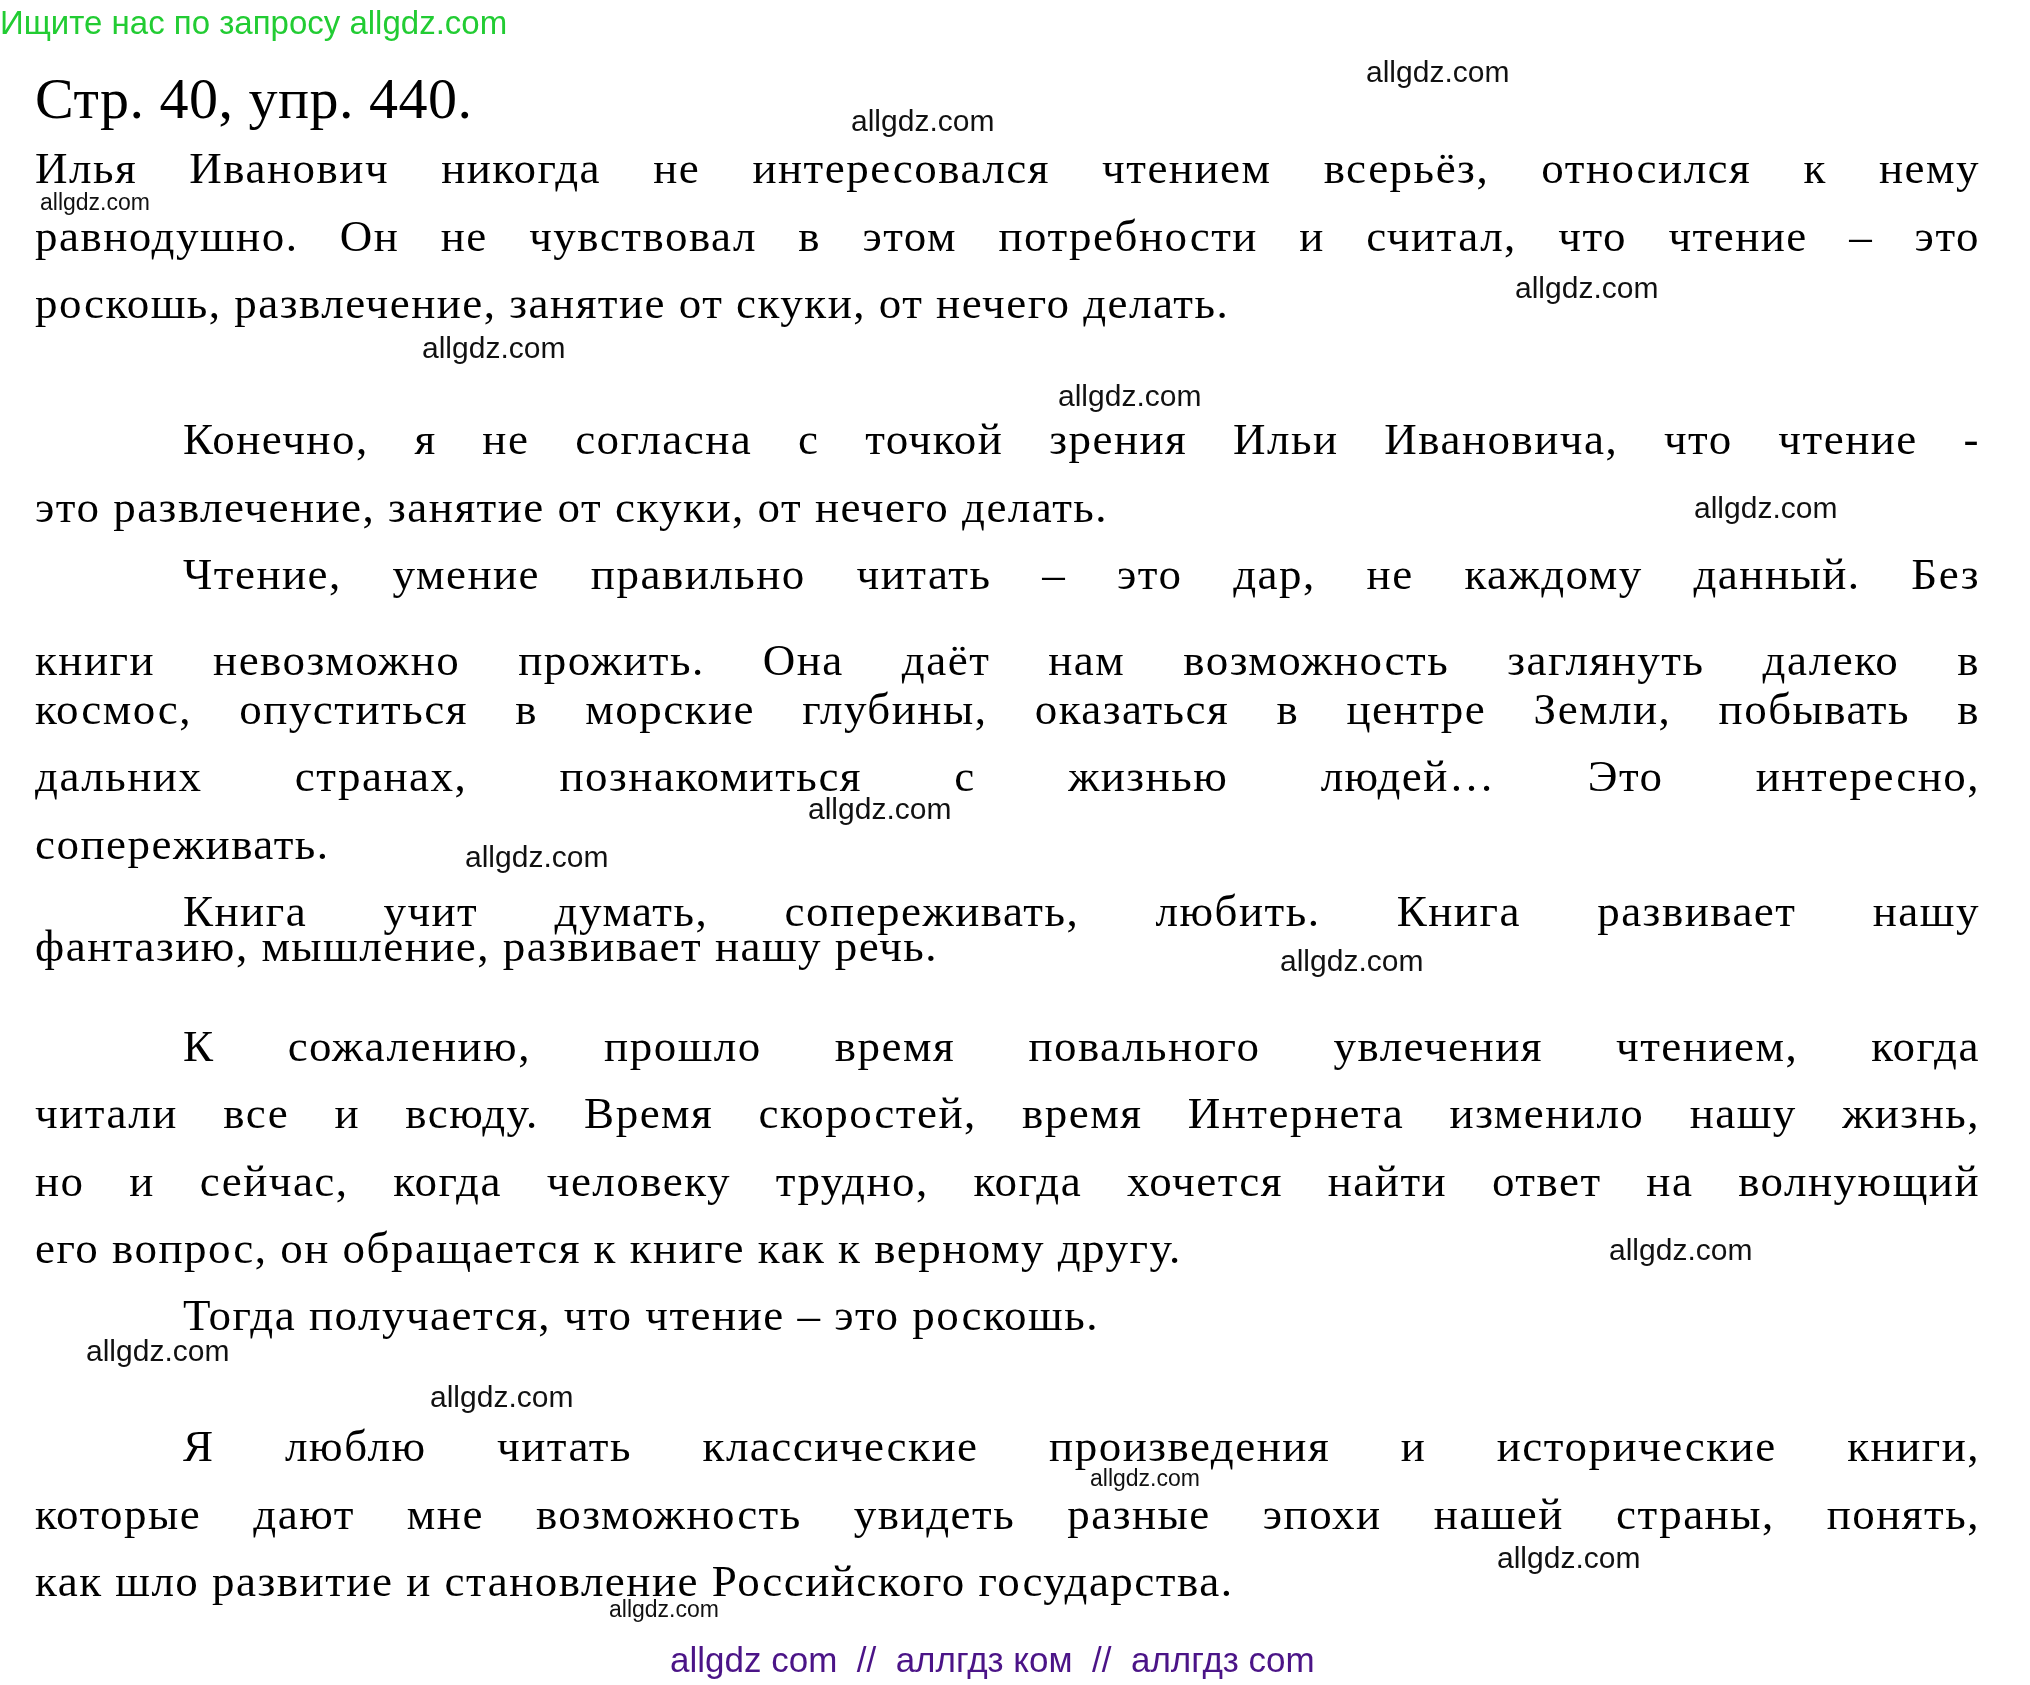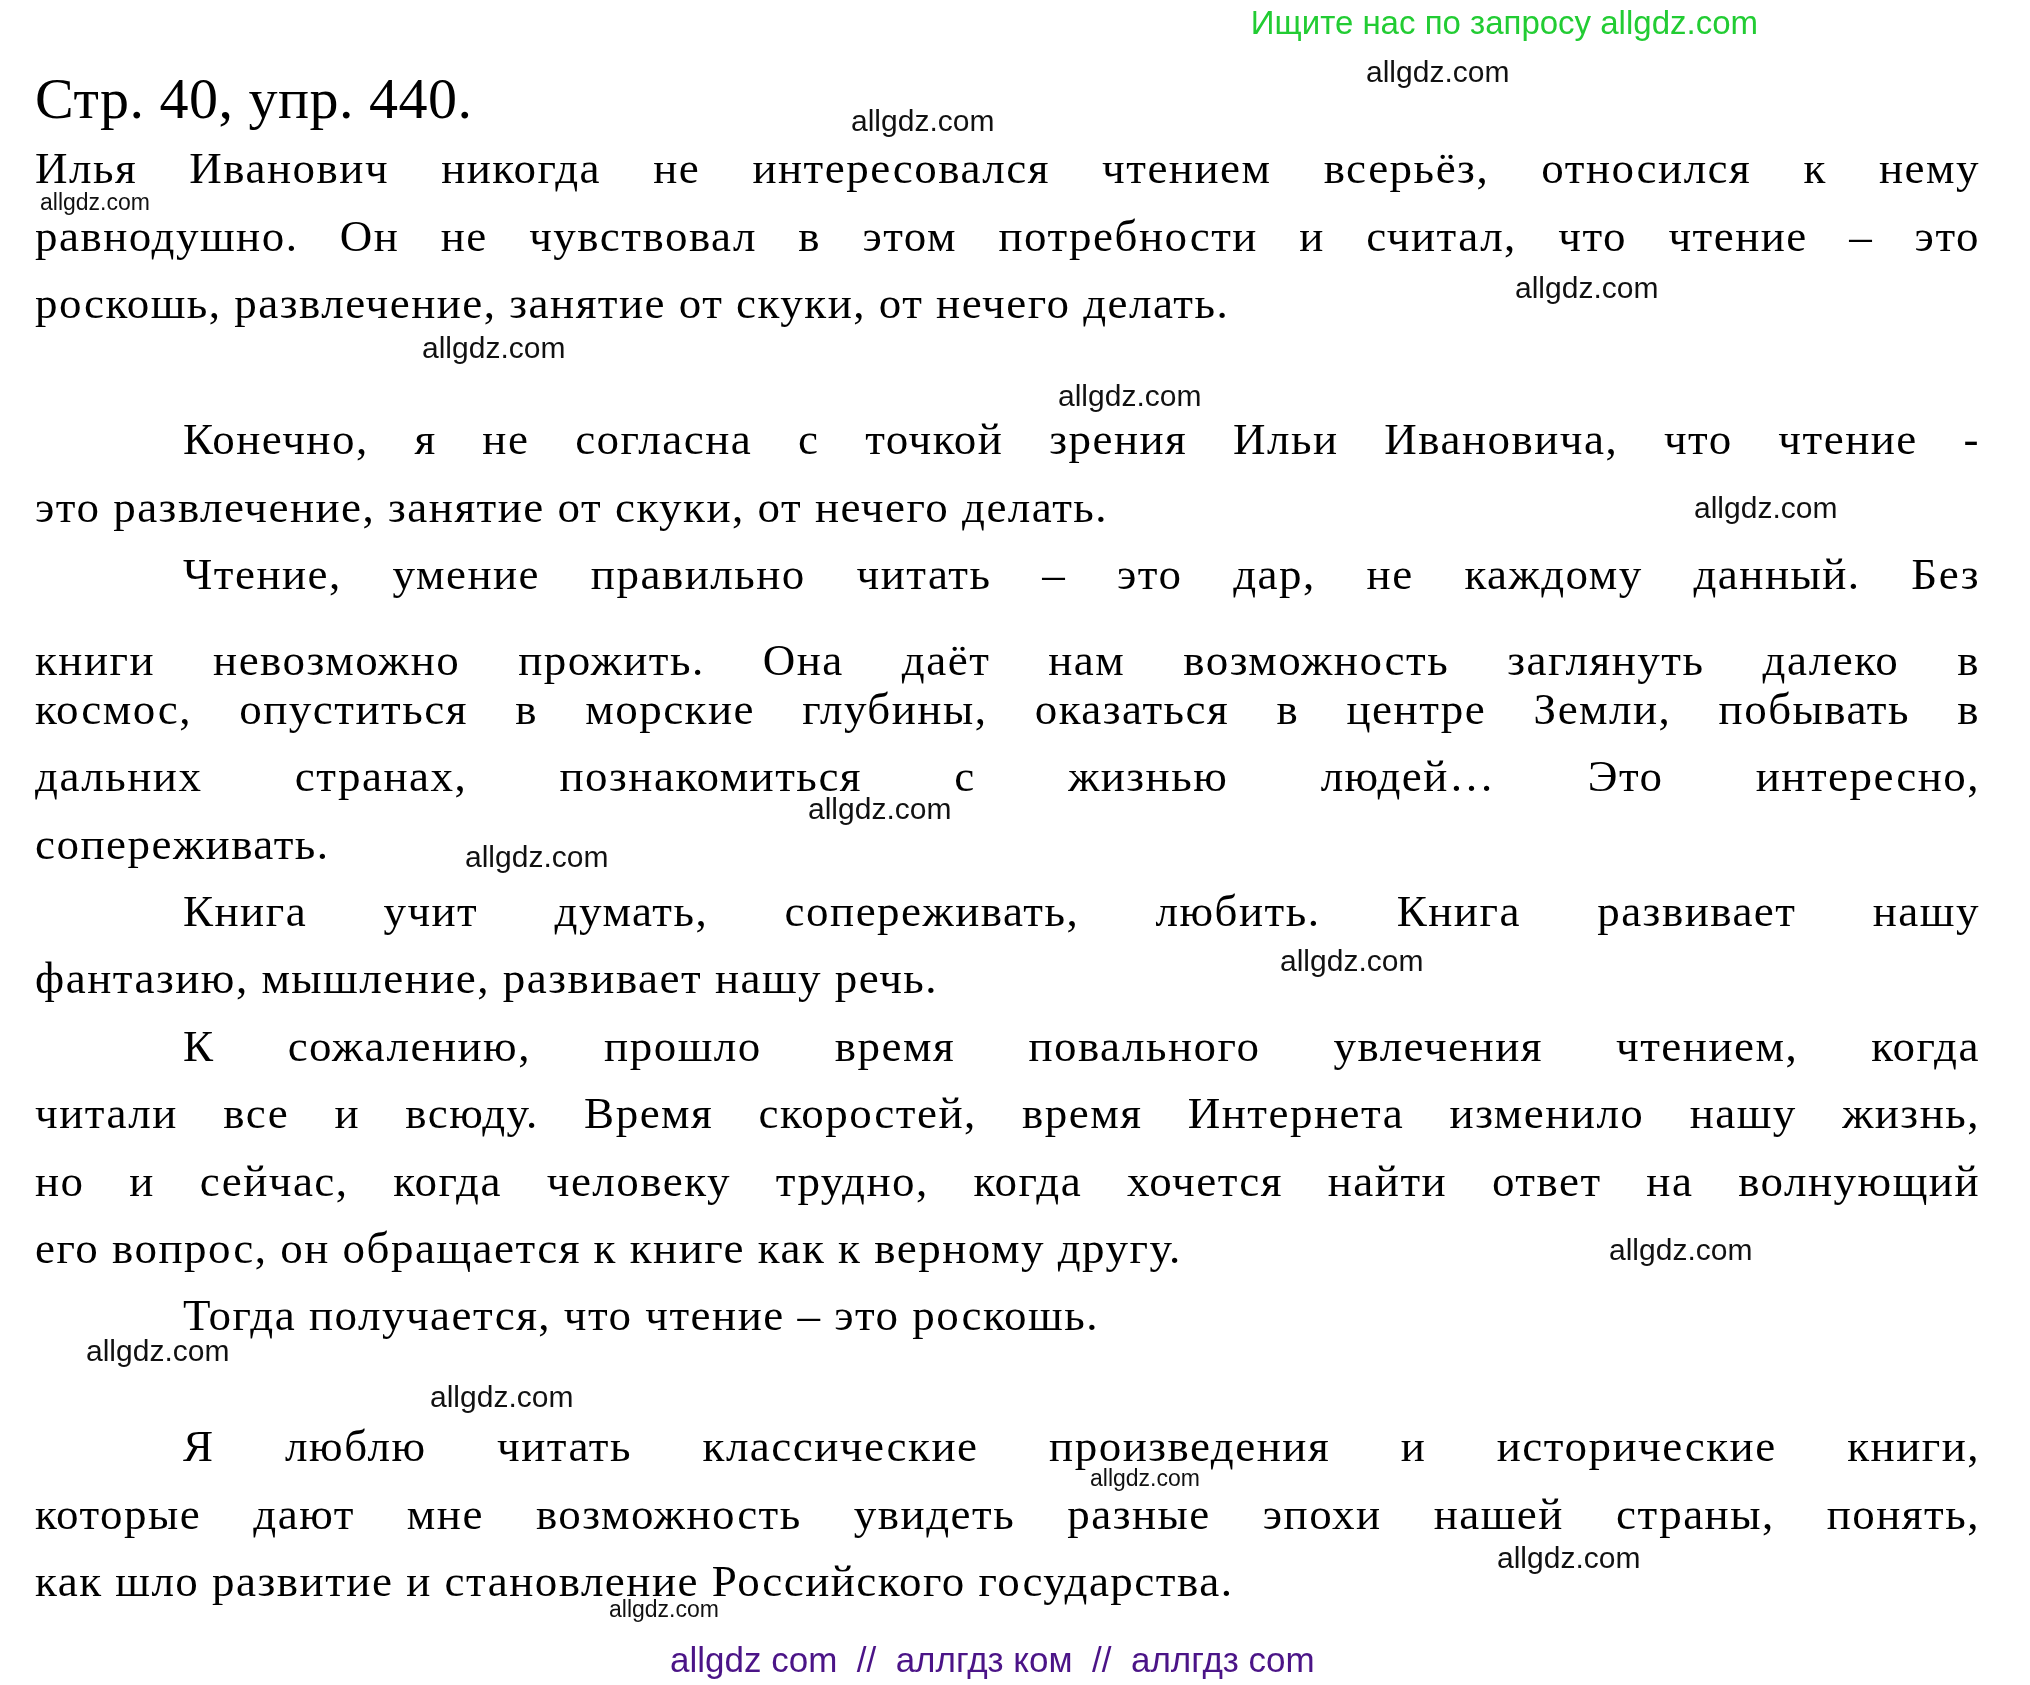--- a/index.html
+++ b/index.html
@@ -1,17 +1,17 @@
 <!DOCTYPE html>
 <html><head>
 <meta charset="utf-8">
 <style>
   html, body { margin:0; padding:0; background:#ffffff; }
   body { width:2030px; height:1685px; position:relative; overflow:hidden; }
-  .banner { position:absolute; left:0; width:1758px; top:4px; text-align:right;
+  .banner { position:absolute; left:0; width:1758px; top:4px; text-align:left;
     font-family:"Liberation Sans", sans-serif; font-size:33px; line-height:38px; color:#22cc33; }
   .heading { position:absolute; left:35px; top:68px; font-family:"Liberation Serif", serif;
     font-weight:normal; font-size:58px; line-height:62px; color:#000; letter-spacing:0.5px; }
   .line { position:absolute; left:35px; width:1945px; height:60px; font-family:"Liberation Serif", serif;
     font-size:45px; line-height:60px; color:#000; white-space:nowrap; letter-spacing:1.5px; }
   .line.j { text-align:justify; text-align-last:justify; white-space:normal; }
   .line.indent { left:183px; width:1797px; }
   .wm { position:absolute; font-family:"Liberation Sans", sans-serif; font-size:30px; line-height:34px;
     color:#111; white-space:nowrap; }
   .wm.sm { font-size:23px; line-height:26px; }
@@ -32,21 +32,21 @@
 <div class="line j indent" style="top:409px">Конечно, я не согласна с точкой зрения Ильи Ивановича, что чтение -</div>
 <div class="line" style="top:477px">это развлечение, занятие от скуки, от нечего делать.</div>
 
 <div class="line j indent" style="top:544px">Чтение, умение правильно читать – это дар, не каждому данный. Без</div>
 <div class="line j" style="top:630px">книги невозможно прожить. Она даёт нам возможность заглянуть далеко в</div>
 <div class="line j" style="top:679px">космос, опуститься в морские глубины, оказаться в центре Земли, побывать в</div>
 <div class="line j" style="top:746px">дальних странах, познакомиться с жизнью людей… Это интересно,</div>
 <div class="line" style="top:814px">сопереживать.</div>
 
 <div class="line j indent" style="top:881px">Книга учит думать, сопереживать, любить. Книга развивает нашу</div>
-<div class="line" style="top:948px">фантазию, мышление, развивает нашу речь.</div>
+<div class="line" style="top:916px">фантазию, мышление, развивает нашу речь.</div>
 
 <div class="line j indent" style="top:1016px">К сожалению, прошло время повального увлечения чтением, когда</div>
 <div class="line j" style="top:1083px">читали все и всюду. Время скоростей, время Интернета изменило нашу жизнь,</div>
 <div class="line j" style="top:1151px">но и сейчас, когда человеку трудно, когда хочется найти ответ на волнующий</div>
 <div class="line" style="top:1218px">его вопрос, он обращается к книге как к верному другу.</div>
 
 <div class="line indent" style="top:1285px">Тогда получается, что чтение – это роскошь.</div>
 
 <div class="line j indent" style="top:1416px">Я люблю читать классические произведения и исторические книги,</div>
 <div class="line j" style="top:1484px">которые дают мне возможность увидеть разные эпохи нашей страны, понять,</div>

